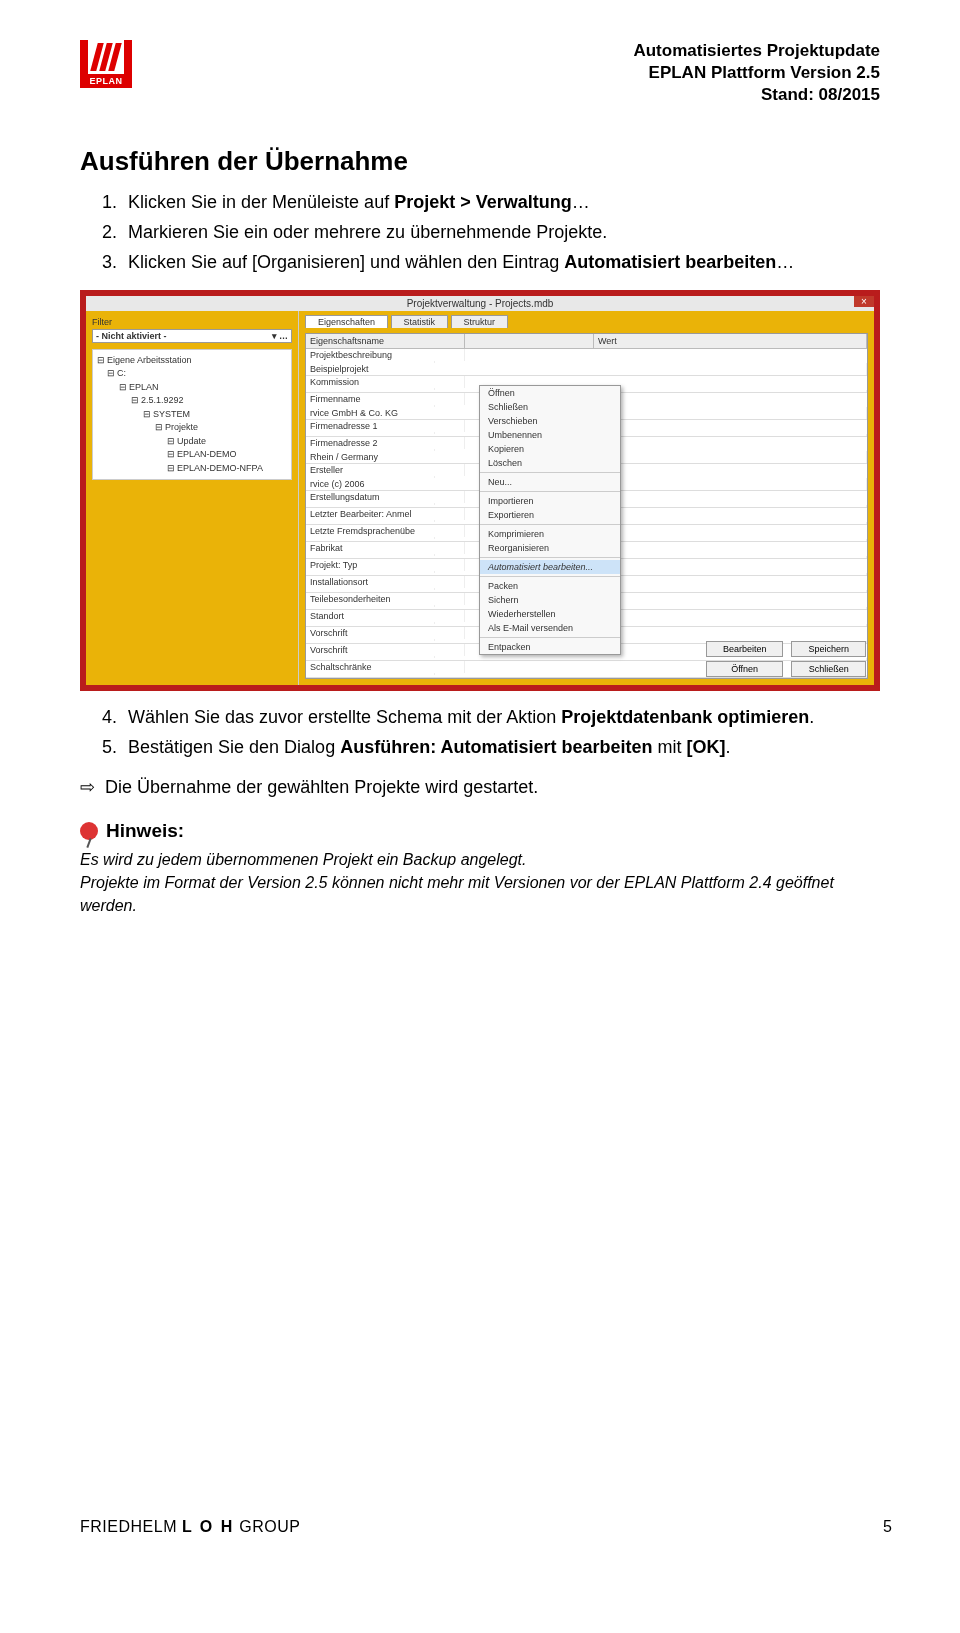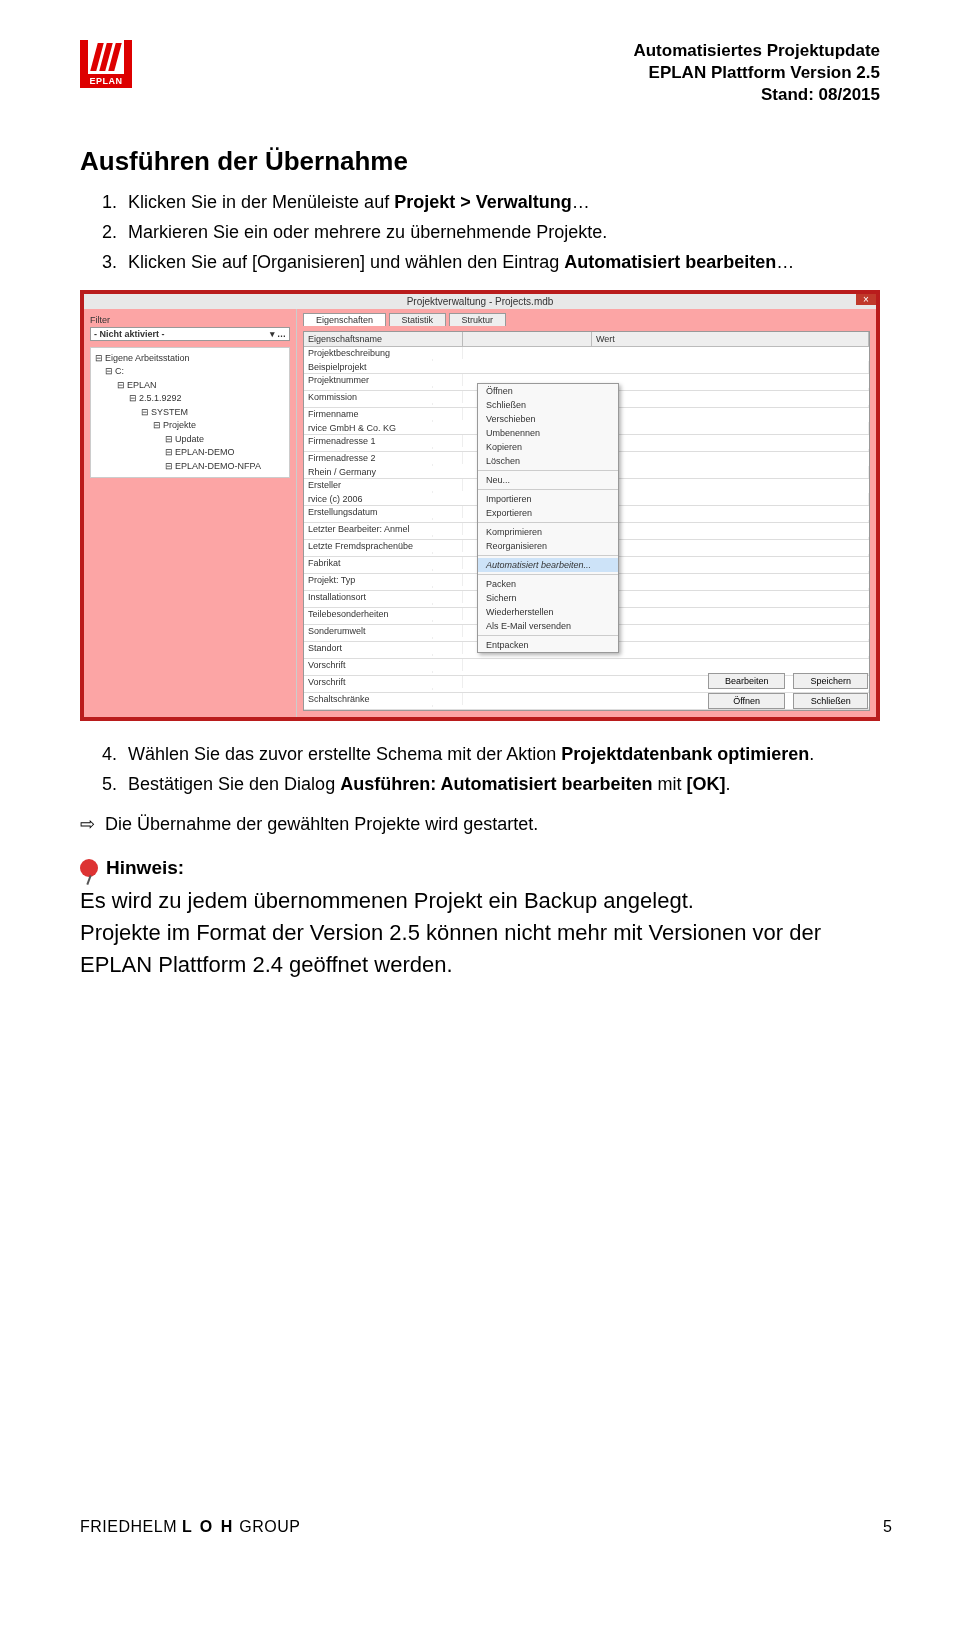--- a/index.html
+++ b/index.html
@@ -19,21 +19,21 @@
   .logo { width: 52px; }
   .logo-top { height: 34px; background: #fff; border-left: 8px solid #d00; border-right: 8px solid #d00; display:flex; justify-content:center; align-items:center; gap:3px;}
   .logo-stripe { width:6px; height:28px; background:#d00; transform: skewX(-15deg);}
   .logo-bot { background:#d00; color:#fff; font-size:9px; font-weight:bold; text-align:center; padding:2px 0; letter-spacing:0.5px;}
   .header-text { text-align:right; font-weight:bold; font-size:17px; line-height:1.3; }
   h2.section { font-size:26px; font-weight:bold; margin:40px 0 12px 0; }
   .body-text, ol.steps li { font-size:18px; line-height:1.45; }
   ol.steps { padding-left: 42px; margin:8px 0 14px 0;}
   ol.steps li { padding-left: 6px; margin-bottom:4px; }
   .bold { font-weight:bold; }
-  .screenshot { margin: 6px 0 20px 0; border:4px solid #b91c1c; background:#fca5a5; font-size:9px; color:#333; }
+  .screenshot { margin: 6px 0 13px 0; border:6px solid #b91c1c; background:#eab308; font-size:9px; color:#333; }
   .ss-title { background:#e8e8e8; text-align:center; padding:2px 0; position:relative; font-size:10px;}
   .ss-close { position:absolute; right:0; top:0; width:20px; background:#c0392b; color:#fff; text-align:center;}
   .ss-body { display:flex; min-height:280px; }
   .ss-left { width:200px; padding:6px; border-right:1px solid #ccc;}
   .ss-filter-lbl { margin-bottom:2px;}
   .ss-filter-box { border:1px solid #999; background:#fff; padding:1px 3px; display:flex; justify-content:space-between; margin-bottom:6px;font-weight:bold;}
   .ss-tree { background:#fff; border:1px solid #ccc; padding:4px; line-height:1.5;}
   .ss-tree .l1{padding-left:10px;} .ss-tree .l2{padding-left:22px;} .ss-tree .l3{padding-left:34px;}
   .ss-tree .l4{padding-left:46px;} .ss-tree .l5{padding-left:58px;} .ss-tree .l6{padding-left:70px;}
   .ss-right { flex:1; padding:6px; position:relative;}
@@ -53,21 +53,21 @@
   .ss-context div.sep { border-top:1px solid #ccc; height:0; padding:0; margin:2px 0;}
   .ss-context div.hl { background:#cde3f8;font-style:italic;}
   .ss-btns { position:absolute; right:8px; bottom:8px; display:grid; grid-template-columns:auto auto; gap:4px 8px;}
   .ss-btns button { font-size:9px; padding:2px 16px; background:#f0f0f0; border:1px solid #999;}
   .arrow-item { display:flex; gap:10px; margin:6px 0 20px 0; font-size:18px; line-height:1.45;}
   .arrow-item .sym { font-size:18px;}
   .hint-row { display:flex; align-items:center; gap:8px; margin-top:13px;}
   .pin-icon { width:18px; height:18px; background:#d33; border-radius:50%; position:relative;}
   .pin-icon::after{content:""; position:absolute; width:2px; height:10px; background:#555; bottom:-8px; left:8px; transform:rotate(20deg);}
   .hint-lbl { font-weight:bold; font-size:19px;}
-  .hint-body { font-size:22px; line-height:1.45; margin-top:6px;}
+  .hint-body { font-size:16px; line-height:1.45; margin-top:6px;font-style:italic;}
   .footer { position:absolute; bottom:24px; left:80px; right:68px; display:flex; justify-content:space-between; font-size:16px; align-items:baseline;}
   .footer .brand { letter-spacing:0.5px;}
   .footer .brand .b { font-weight:bold; letter-spacing:2px;}
 </style>
 </head>
 <body>
 
 <div class="page">
   <div class="header-row">
     <div class="logo">
@@ -128,25 +128,20 @@
               <div class="gh-a">Eigenschaftsname</div>
               <div class="gh-b"></div>
               <div class="gh-c">Wert</div>
             </div>
             <div class="ss-grid-row">
               <div class="gr-a">Projektbeschreibung</div>
               <div class="gr-b"></div>
               <div class="gr-c">Beispielprojekt</div>
             </div>
             <div class="ss-grid-row">
-              <div class="gr-a">Projektnummer</div>
-              <div class="gr-b"></div>
-              <div class="gr-c"></div>
-            </div>
-            <div class="ss-grid-row">
               <div class="gr-a">Kommission</div>
               <div class="gr-b"></div>
               <div class="gr-c"></div>
             </div>
             <div class="ss-grid-row">
               <div class="gr-a">Firmenname</div>
               <div class="gr-b"></div>
               <div class="gr-c">rvice GmbH &amp; Co. KG</div>
             </div>
             <div class="ss-grid-row">
@@ -189,25 +184,20 @@
               <div class="gr-b"></div>
               <div class="gr-c"></div>
             </div>
             <div class="ss-grid-row">
               <div class="gr-a">Installationsort</div>
               <div class="gr-b"></div>
               <div class="gr-c"></div>
             </div>
             <div class="ss-grid-row">
               <div class="gr-a">Teilebesonderheiten</div>
-              <div class="gr-b"></div>
-              <div class="gr-c"></div>
-            </div>
-            <div class="ss-grid-row">
-              <div class="gr-a">Sonderumwelt</div>
               <div class="gr-b"></div>
               <div class="gr-c"></div>
             </div>
             <div class="ss-grid-row">
               <div class="gr-a">Standort</div>
               <div class="gr-b"></div>
               <div class="gr-c"></div>
             </div>
             <div class="ss-grid-row">
               <div class="gr-a">Vorschrift</div>

